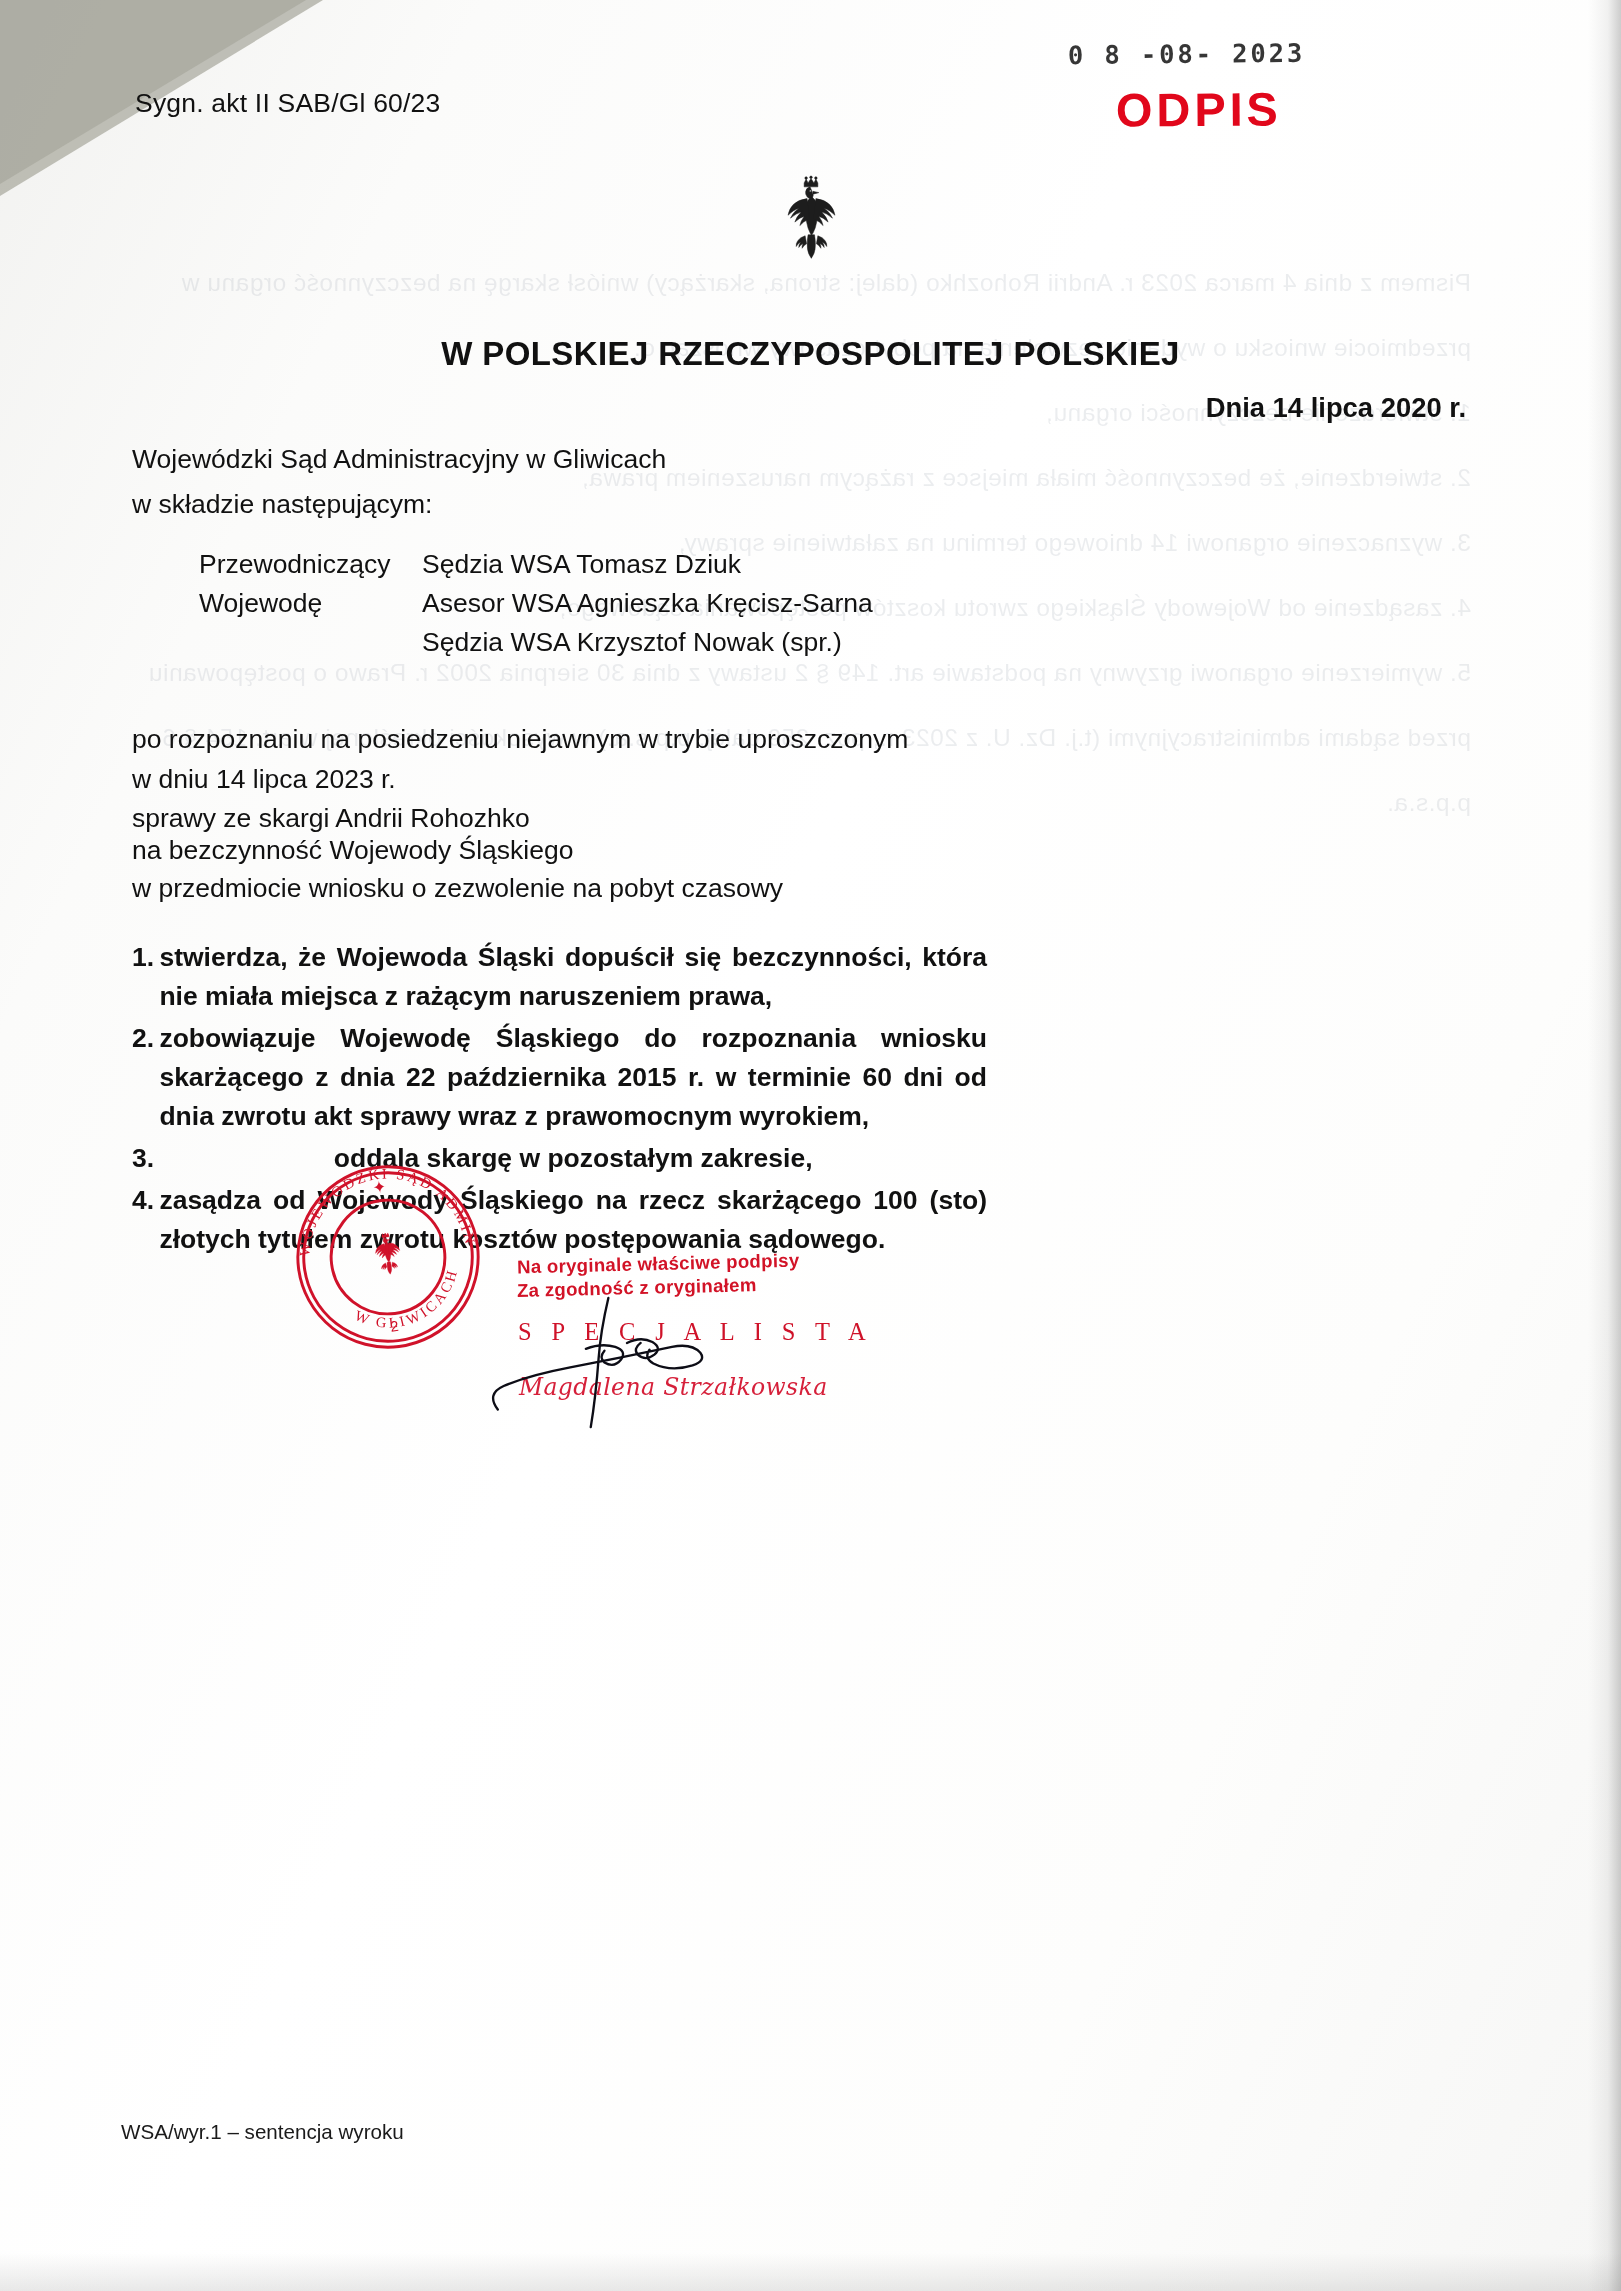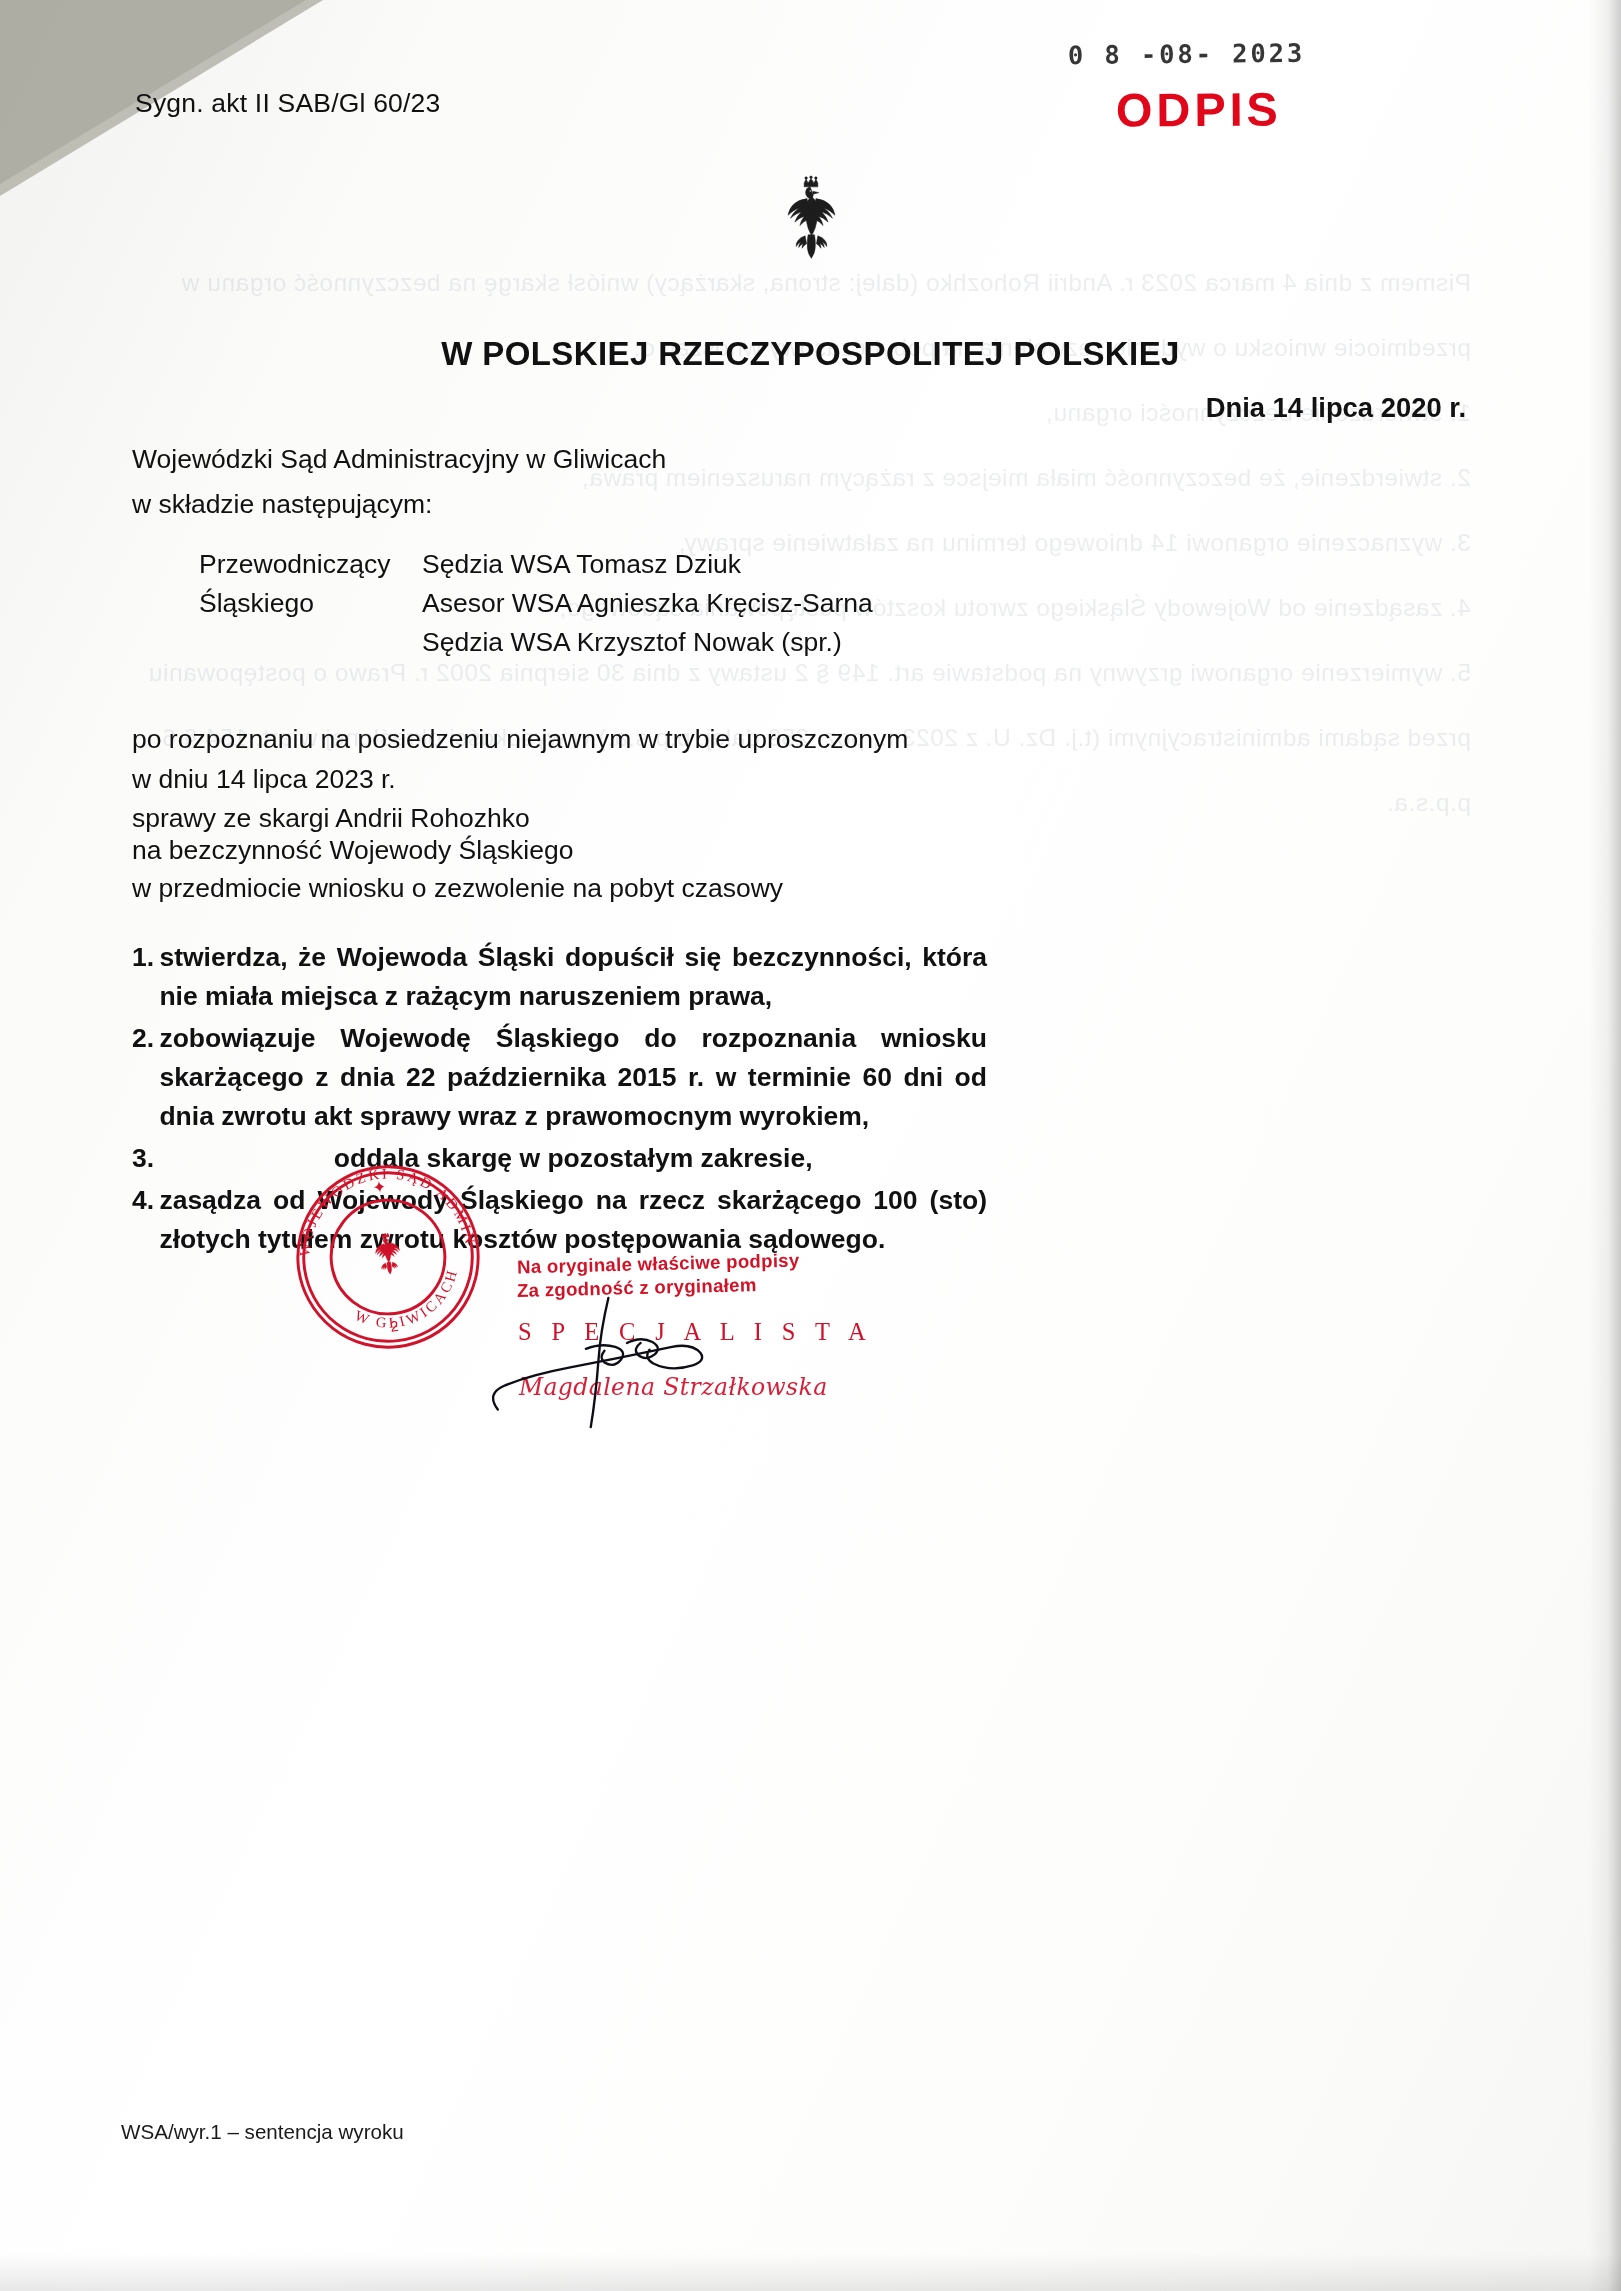--- a/index.html
+++ b/index.html
@@ -308,21 +308,21 @@
 
   <div class="body-line court-name">Wojewódzki Sąd Administracyjny w Gliwicach</div>
   <div class="body-line panel-intro">w składzie następującym:</div>
 
   <div class="panel">
     <div class="panel-row">
       <div class="panel-role">Przewodniczący</div>
       <div class="panel-name">Sędzia WSA Tomasz Dziuk</div>
     </div>
     <div class="panel-row">
-      <div class="panel-role">Śląskiego</div>
+      <div class="panel-role">Wojewodę</div>
       <div class="panel-name">Asesor WSA Agnieszka Kręcisz-Sarna</div>
     </div>
     <div class="panel-row">
       <div class="panel-role"></div>
       <div class="panel-name">Sędzia WSA Krzysztof Nowak (spr.)</div>
     </div>
   </div>
 
   <div class="body-line proc-1">po rozpoznaniu na posiedzeniu niejawnym w trybie uproszczonym</div>
   <div class="body-line proc-2">w dniu 14 lipca 2023 r.</div>

